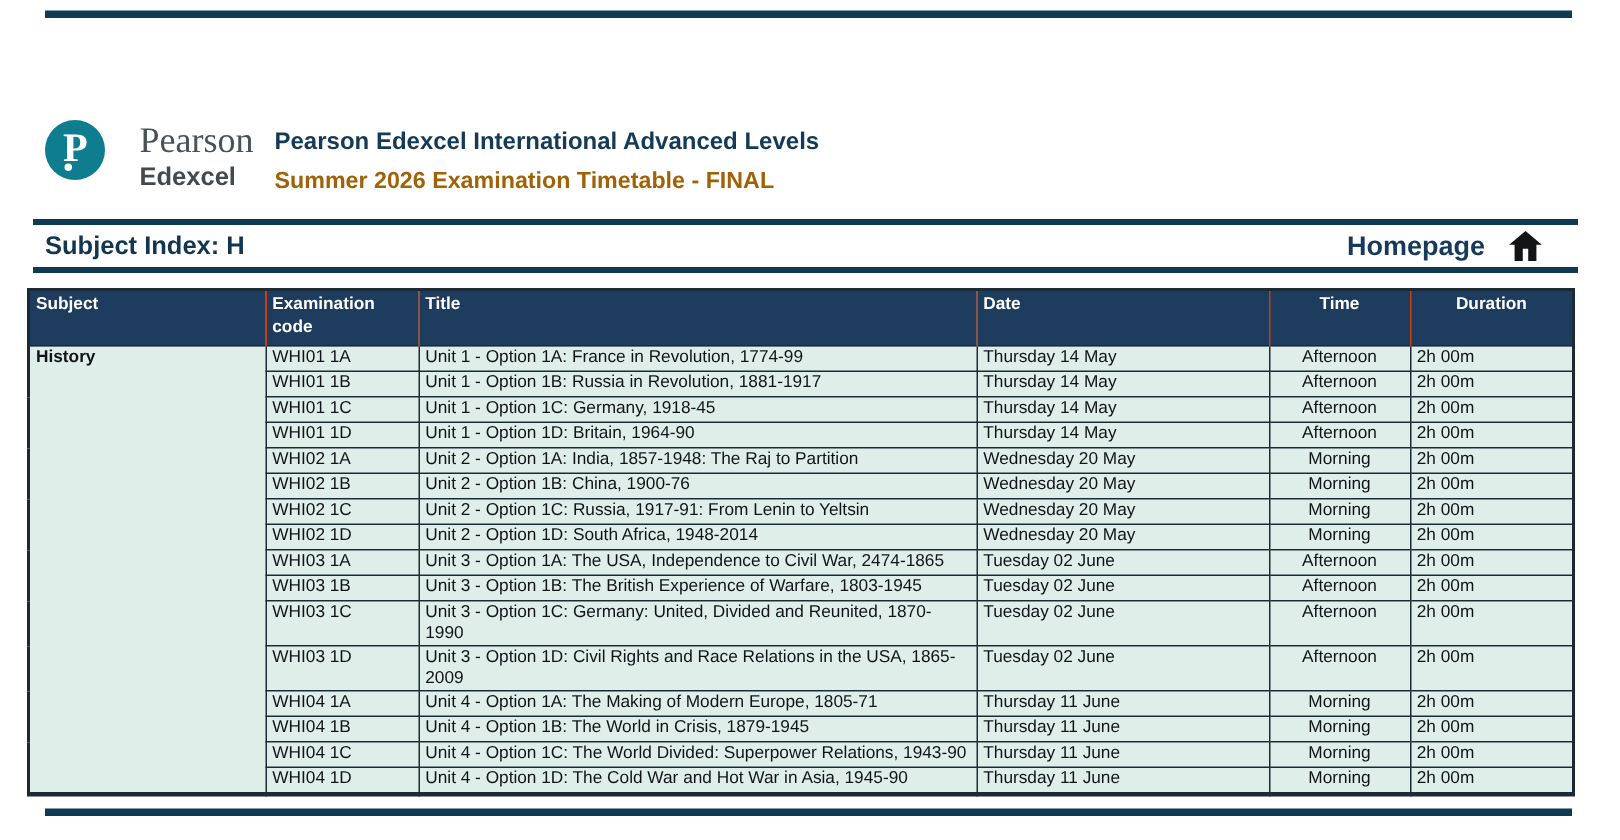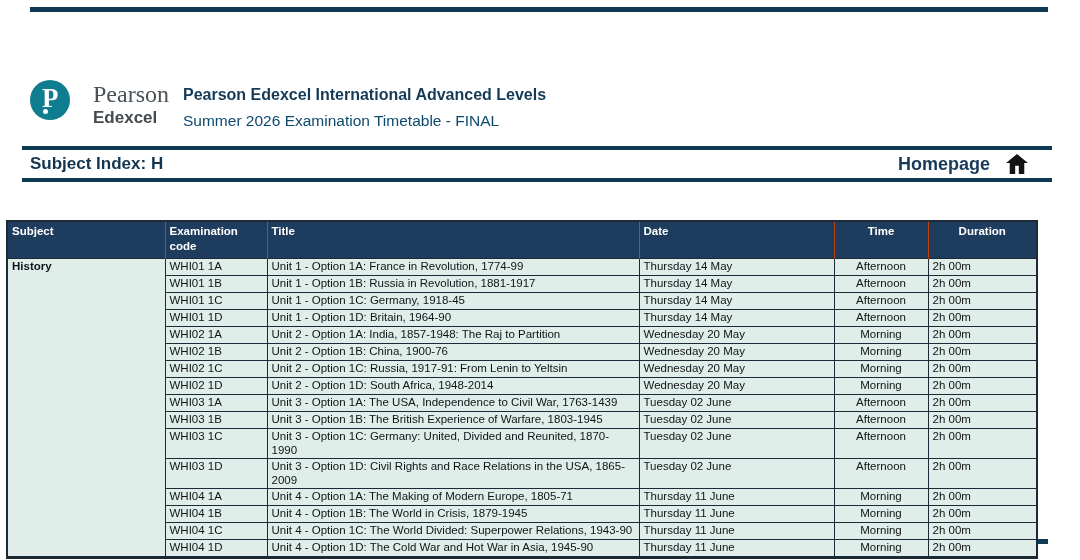--- a/index.html
+++ b/index.html
@@ -19,39 +19,39 @@
     font-family:"Liberation Serif", serif; font-weight:bold; font-size:27px; line-height:30px;
   }
   .brand-circle .p-dot { position:absolute; left:13px; bottom:6px; width:5px; height:5px; border-radius:50%; background:#fff; }
   .brand-text { margin-left:23px; padding-top:1px; }
   .brand-name { font-family:"Liberation Serif", serif; font-size:24px; line-height:26px; color:#4a5257; }
   .brand-sub { font-size:17px; font-weight:bold; line-height:21px; color:#43494d; }
 
   
   .titles { position:absolute; left:183px; top:85px; }
   .doc-title { font-size:16px; font-weight:bold; color:#143a57; line-height:20px; }
-  .doc-subtitle { font-size:15.5px; color:#0c4a6e; line-height:19px; margin-top:6px; }
+  .doc-subtitle { font-size:15.5px; color:#a16207; line-height:19px; margin-top:6px;font-weight:bold; }
 
   
   .index-band {
     position:absolute; left:22px; top:146px; width:1030px; height:28px;
     border-top:4px solid #0f3a54; border-bottom:4px solid #0f3a54;
     display:flex; align-items:center; box-sizing:content-box;
   }
   .index-heading { font-size:17px; font-weight:bold; color:#13354f; padding-left:8px; }
   .homepage { margin-left:auto; display:flex; align-items:center; gap:16px; padding-right:24px; cursor:pointer; text-decoration:none; }
   .homepage-label { font-size:18px; font-weight:bold; color:#17395a; }
   .home-icon svg { display:block; }
 
   
   .timetable {
-    position:absolute; left:6px; top:192px; width:1030px;
+    position:absolute; left:18px; top:192px; width:1030px;
     border-collapse:collapse; table-layout:fixed;
     font-size:11.5px; color:#101418;
-    border:2px solid #1c2a35; border-bottom-width:3px;margin-top:28px;
+    border:2px solid #1c2a35; border-bottom-width:3px;
   }
   .timetable th {
     background:#1e3c5e; color:#ffffff; font-weight:bold; text-align:left;
     font-size:11.5px; line-height:15px; padding:2px 4px; height:32px;
     vertical-align:top; border-left:1px solid #c2410c;
   }
   .timetable th:first-child { border-left:none; }
   .timetable th.c-center { text-align:center; }
   .timetable td {
     background:#dfeee9; border:1px solid #1c2a35;
@@ -170,21 +170,21 @@
         </tr>
         <tr>
           <td class="col-code">WHI02 1D</td>
           <td class="col-title">Unit 2 - Option 1D: South Africa, 1948-2014</td>
           <td class="col-date">Wednesday 20 May</td>
           <td class="col-time">Morning</td>
           <td class="col-duration">2h 00m</td>
         </tr>
         <tr>
           <td class="col-code">WHI03 1A</td>
-          <td class="col-title">Unit 3 - Option 1A: The USA, Independence to Civil War, 1763-1439</td>
+          <td class="col-title">Unit 3 - Option 1A: The USA, Independence to Civil War, 2474-1865</td>
           <td class="col-date">Tuesday 02 June</td>
           <td class="col-time">Afternoon</td>
           <td class="col-duration">2h 00m</td>
         </tr>
         <tr>
           <td class="col-code">WHI03 1B</td>
           <td class="col-title">Unit 3 - Option 1B: The British Experience of Warfare, 1803-1945</td>
           <td class="col-date">Tuesday 02 June</td>
           <td class="col-time">Afternoon</td>
           <td class="col-duration">2h 00m</td>

